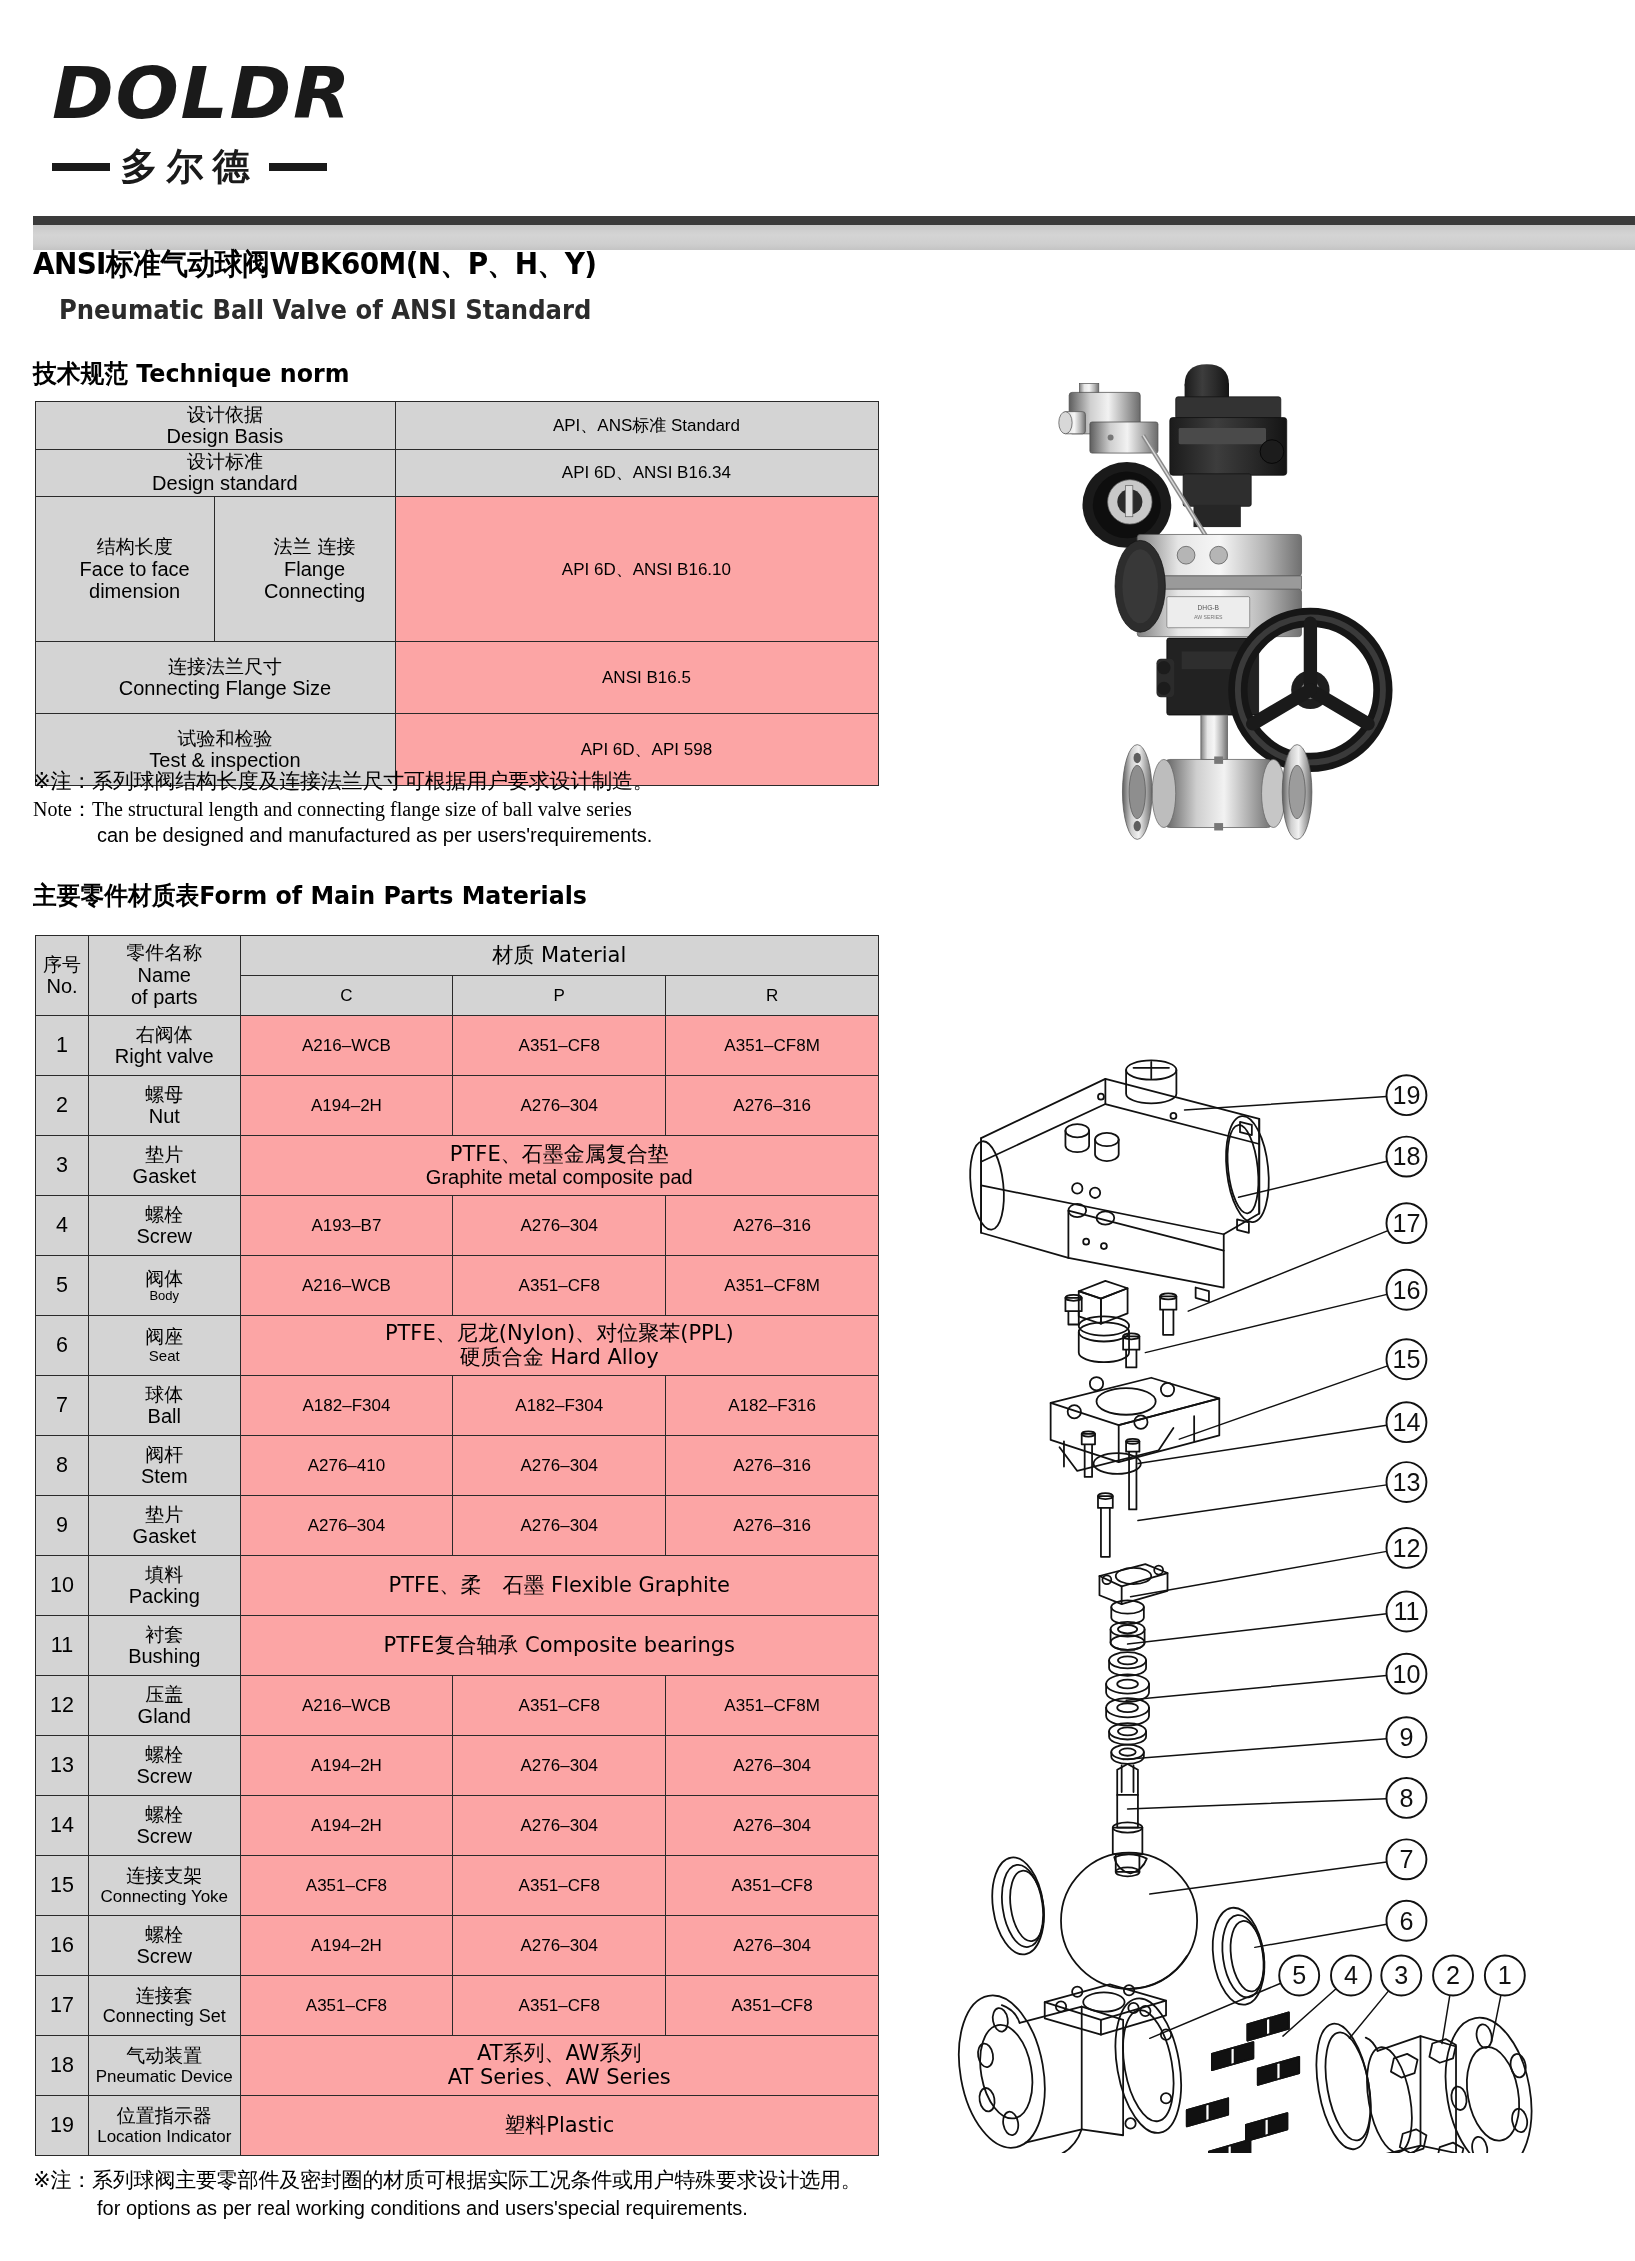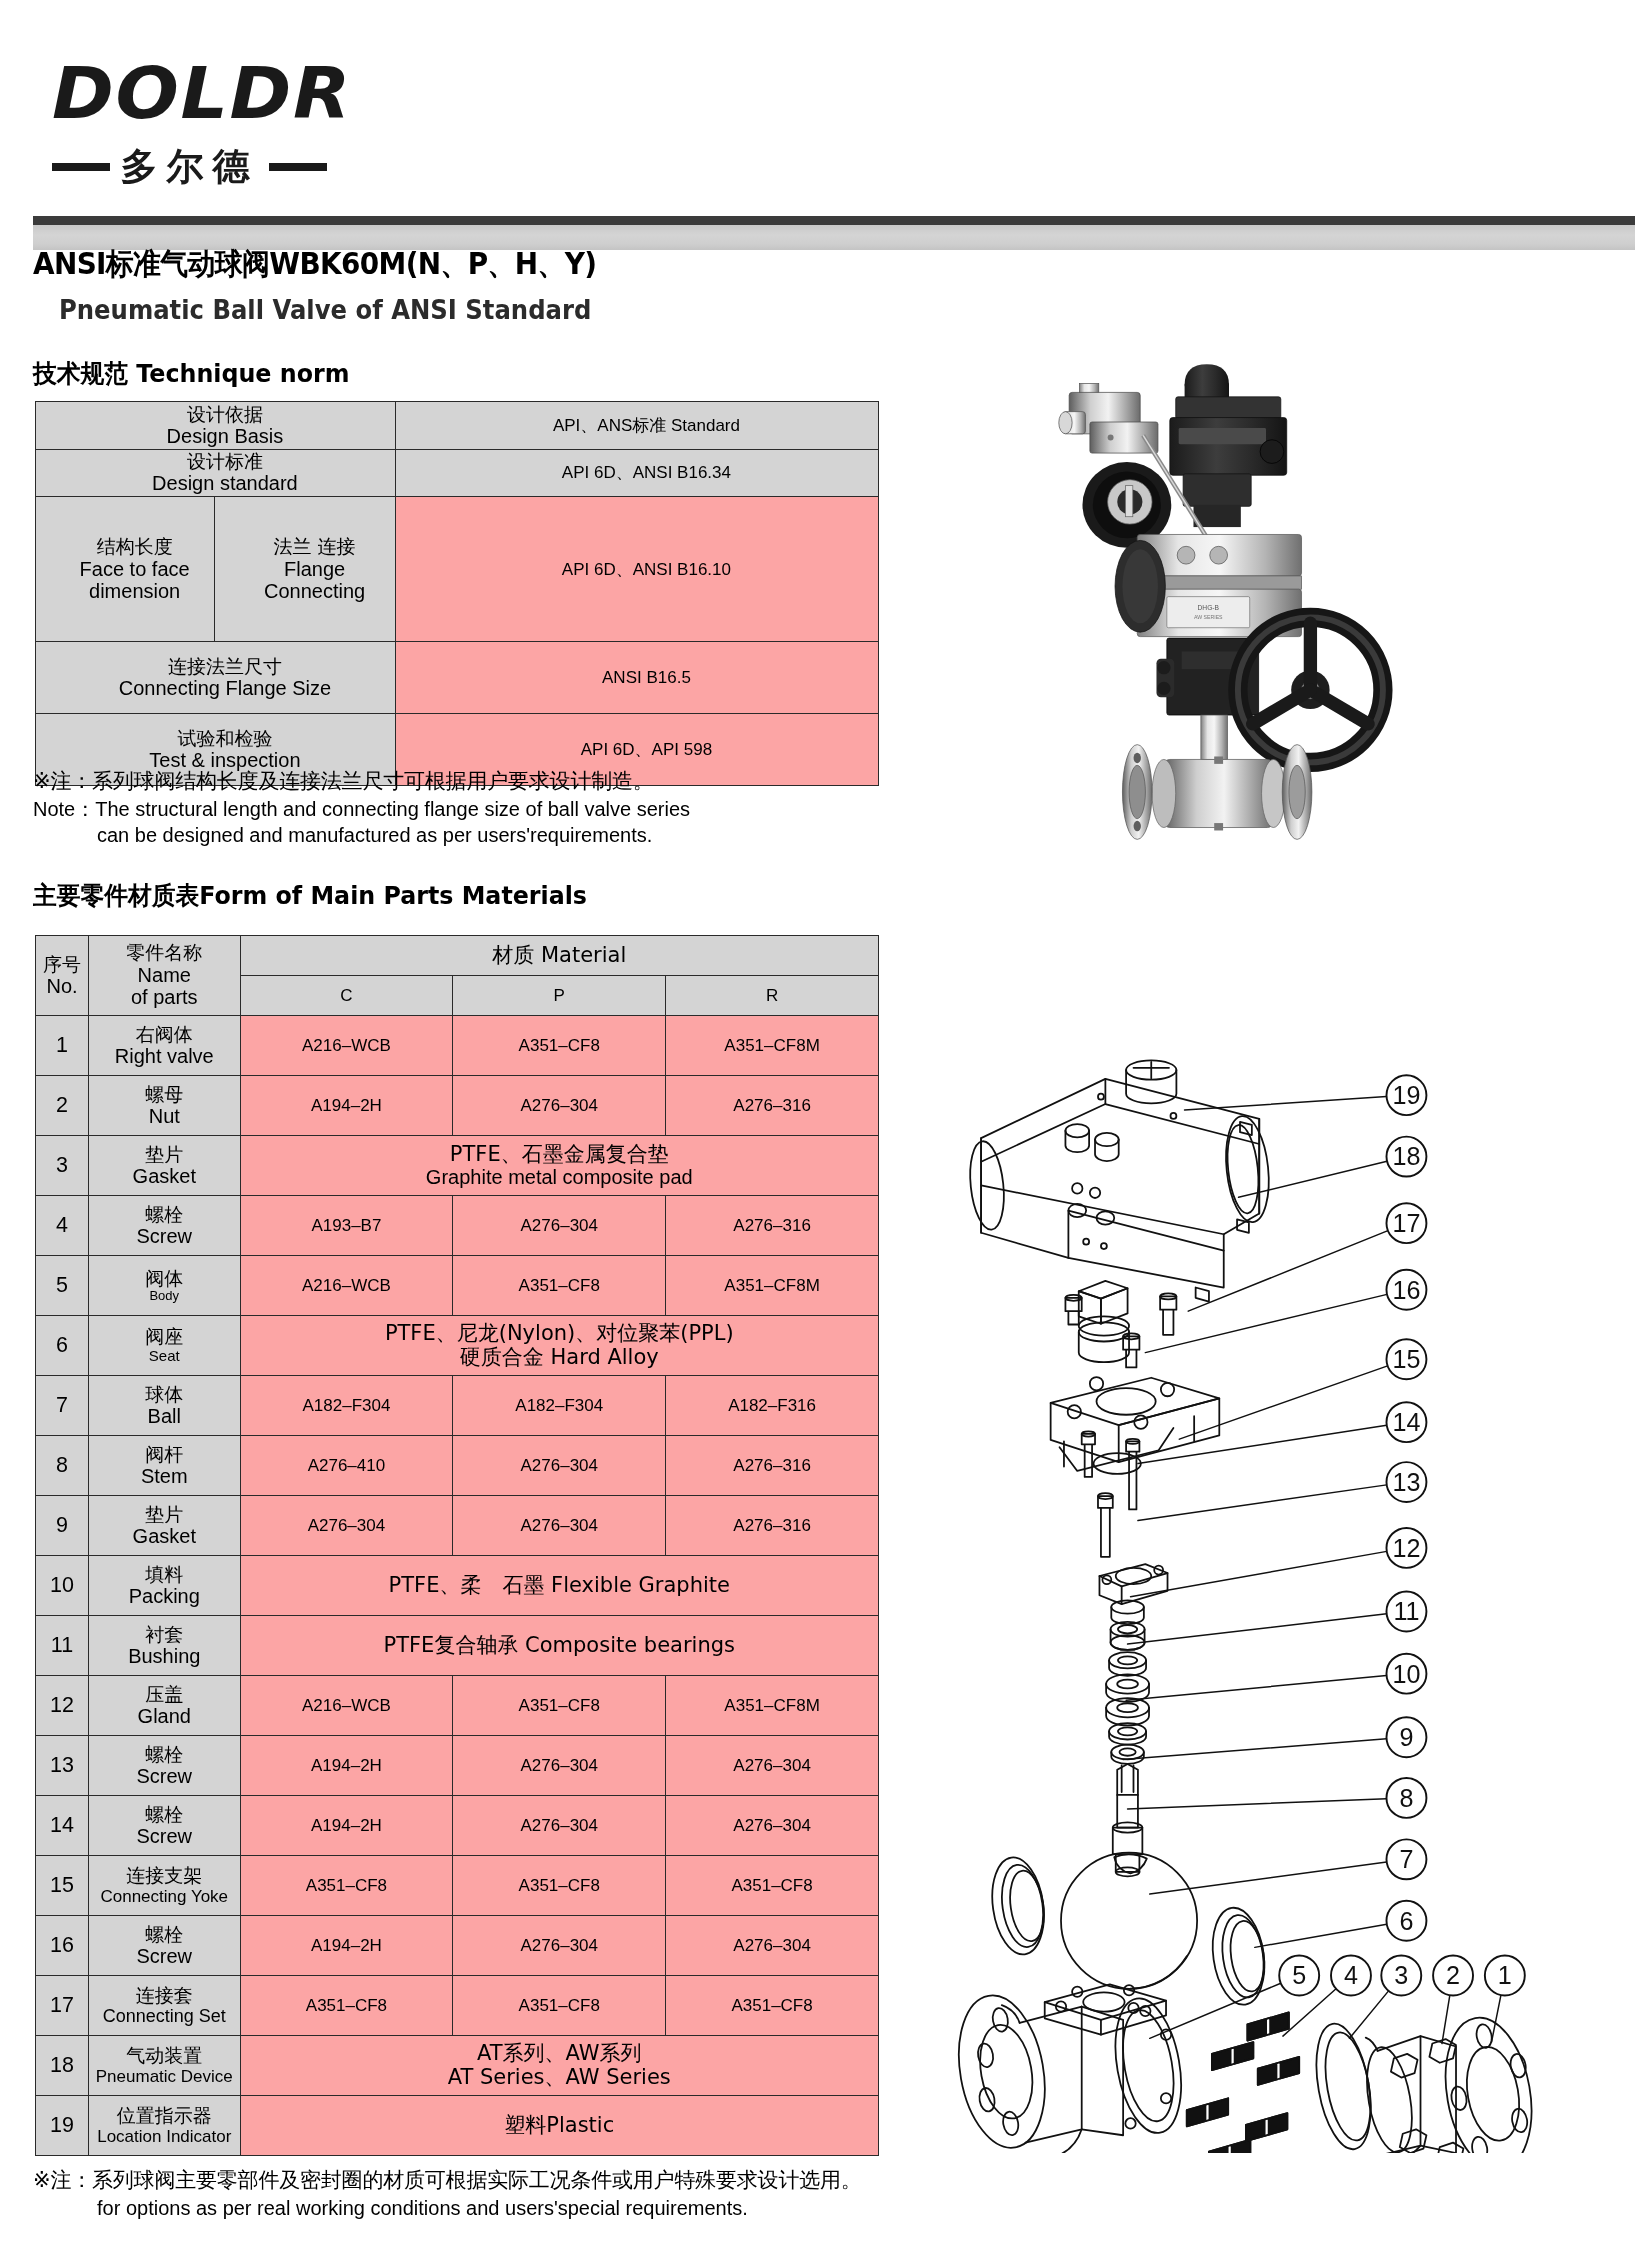--- a/index.html
+++ b/index.html
@@ -155,21 +155,21 @@
   .note-block {
     position: absolute;
     font-family: "Liberation Sans", sans-serif;
   }
   .note-cn {
     font-family: "DejaVu Sans", sans-serif;
     font-size: 21px;
     white-space: nowrap;
     letter-spacing: -0.2px;
   }
-  .note-en-1 { font-size: 20px; white-space: nowrap; }
+  .note-en-1 { font-size: 20px; white-space: nowrap; font-family: Liberation Serif, serif; }
   .note-en-2 { font-size: 20px; white-space: nowrap; padding-left: 64px; }
   #note-technique { left: 33px; top: 768px; line-height: 1.32; }
   #note-materials { left: 33px; top: 2167px; line-height: 1.32; }
 
   
   #product-photo {
     position: absolute;
     left: 992px;
     top: 348px;
     width: 548px;

